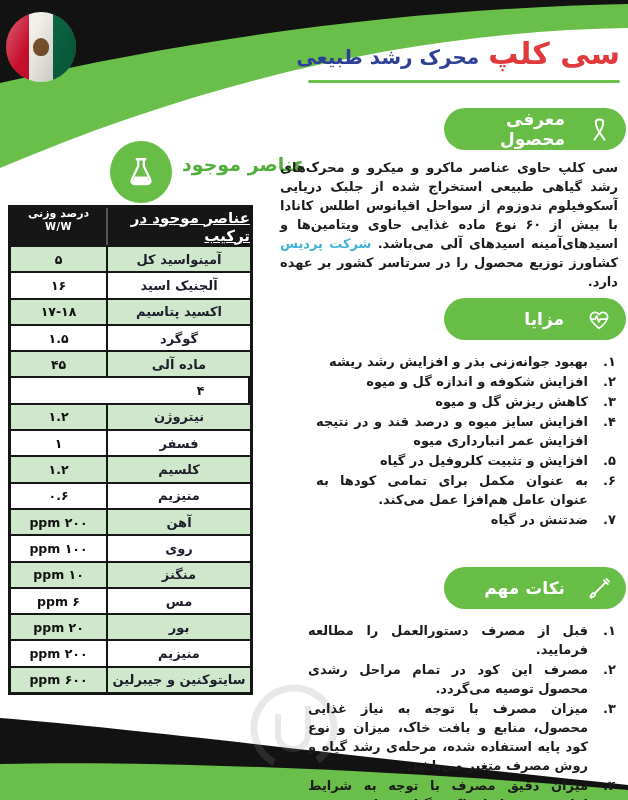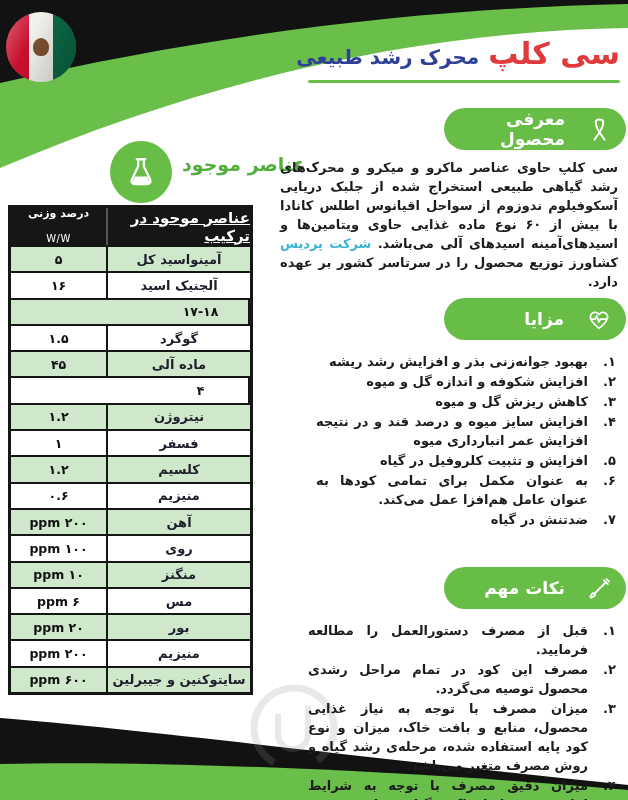--- a/index.html
+++ b/index.html
@@ -58,21 +58,21 @@
   .t-head{ display:flex; background:#161616; color:#fff; height:37px; direction:rtl; }
   .t-head .h-name{
     flex:1; display:flex; align-items:center; justify-content:center;
     font-size:15px; font-weight:bold;text-decoration:underline;
   }
   .t-head .h-value{
     width:97px; display:flex; flex-direction:column; align-items:center; 
     border-right:2px solid #555; line-height:1.15;
   }
   .t-head .h-value .l1{ font-size:11px; font-weight:bold; }
-  .t-head .h-value .l2{ font-size:10px; font-weight:normal; letter-spacing:.5px;margin-top:12px; }
+  .t-head .h-value .l2{ font-size:10px; font-weight:bold; letter-spacing:.5px; }
   .t-row{ display:flex; height:26.3px; direction:rtl; border-top:2px solid #161616; background:#ffffff; }
   .t-row.alt{ background:#cfe7cb; }
   .t-row .c-name{
     flex:1; display:flex; align-items:center; justify-content:center;
     font-size:13px; font-weight:bold; color:#1d1d2b;
   }
   .t-row .c-value{
     width:97px; display:flex; align-items:center; justify-content:center;
     border-right:2px solid #161616; font-size:12.5px; font-weight:bold; color:#111; direction:rtl;
   }
@@ -161,20 +161,21 @@
           <div class="c-name">آمینواسید کل</div>
           <div class="c-value">۵</div>
         </div>
 
         <div class="t-row">
           <div class="c-name">آلجنیک اسید</div>
           <div class="c-value">۱۶</div>
         </div>
 
         <div class="t-row alt">
+          <div class="c-name">اکسید پتاسیم</div>
           <div class="c-value">۱۷-۱۸</div>
         </div>
 
         <div class="t-row">
           <div class="c-name">گوگرد</div>
           <div class="c-value">۱.۵</div>
         </div>
 
         <div class="t-row alt">
           <div class="c-name">ماده آلی</div>

